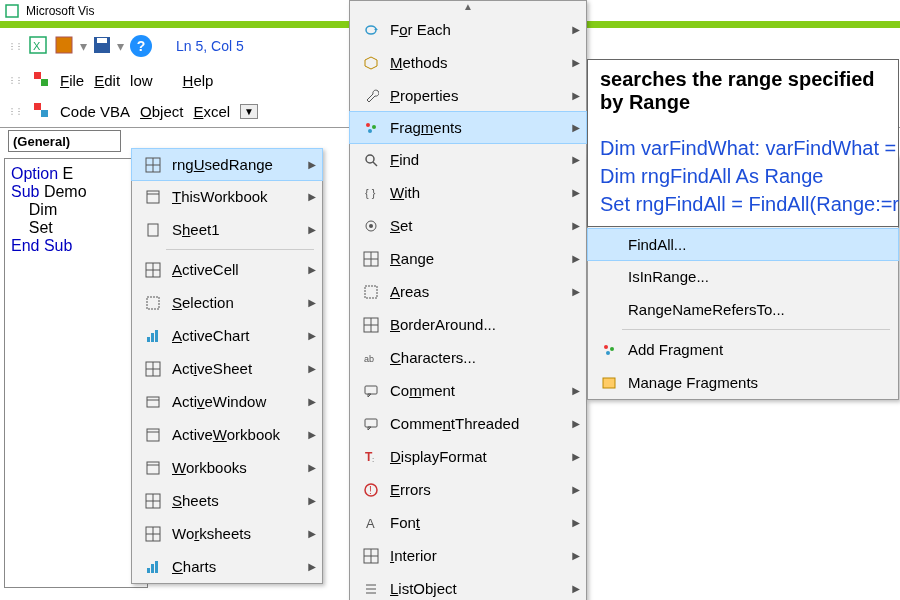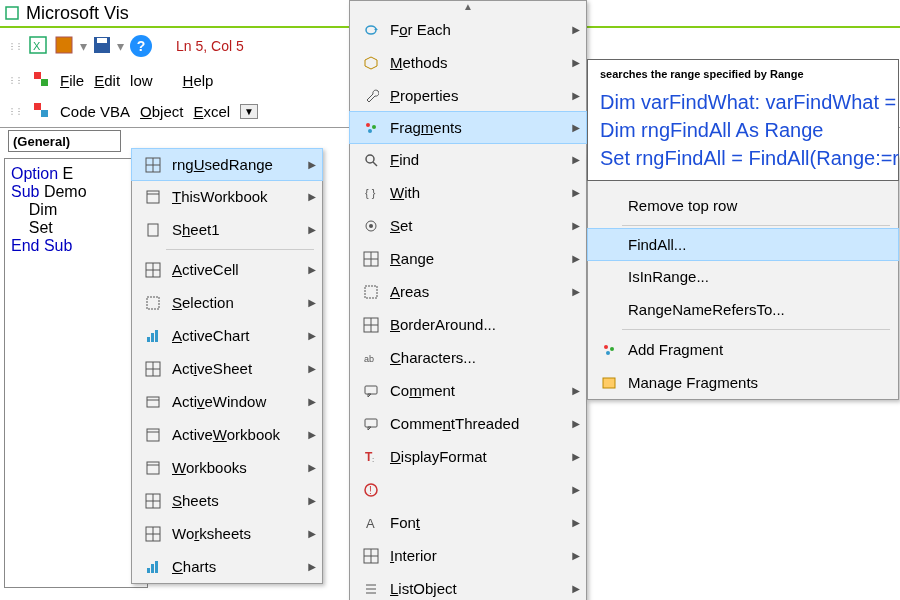--- a/index.html
+++ b/index.html
@@ -1,36 +1,36 @@
 <!DOCTYPE html>
 <html><head>
 <meta charset="utf-8">
 <style>
   * { box-sizing: border-box; font-family: "Segoe UI", Tahoma, sans-serif; }
   html,body { margin:0; padding:0; width:900px; height:600px; background:#fff; overflow:hidden; }
-  .titlebar { height:28px; background:#fff; border-bottom:2px solid #84cc16; display:flex; align-items:center; padding-left:4px; font-size:18px; color:#000; }
+  .titlebar { height:28px; background:#fff; border-bottom:7px solid #84cc16; display:flex; align-items:center; padding-left:4px; font-size:12px; color:#000; }
   .titlebar .sysicon { width:16px; height:16px; margin-right:6px; display:flex; align-items:center; justify-content:center; }
   .toolbar1 { height:36px; background:#fff; display:flex; align-items:center; padding-left:8px; gap:6px; font-size:14px; }
   .toolbar2 { height:32px; background:#fff; display:flex; align-items:center; padding-left:8px; gap:10px; font-size:15px; }
   .toolbar3 { height:32px; background:#fff; display:flex; align-items:center; padding-left:8px; gap:10px; font-size:15px; border-bottom:1px solid #999; }
   .combo-bar { height:26px; display:flex; align-items:center; padding-left:8px; }
   .combo { border:1px solid #7a7a7a; height:22px; width:113px; font-size:13px; padding:2px 4px; display:flex; align-items:center; font-weight:bold; }
   .code-area { position:relative; border:1px solid #888; margin:4px; height:430px; width:144px; font-family: Consolas, monospace; font-size:16px; padding:6px; color:#000; }
   .code-area .line { white-space:pre; }
   .kw { color:#0000C0; }
   .menu { position:absolute; background:#f2f2f2; border:1px solid #999; box-shadow:2px 2px 4px rgba(0,0,0,0.25); font-size:15px; }
   .menu-item { display:flex; align-items:center; height:33px; padding:0 24px 0 8px; cursor:default; position:relative; }
   .menu-item .icon-cell { width:26px; display:flex; align-items:center; justify-content:center; color:#555; }
   .menu-item .label-cell { flex:1; padding-left:6px; }
   .menu-item.hover { background:#cce8ff; border:1px solid #99d1ff; margin:-1px; }
   .menu-item .sub { position:absolute; right:6px; font-size:10px; color:#555; }
   .menu-sep { height:1px; background:#ccc; margin:3px 8px 3px 34px; }
   u { text-decoration: underline; }
   .tooltip { position:absolute; background:#fff; border:1px solid #666; padding:8px 12px; font-size:15px; width:312px; }
-  .tooltip .tt-title { font-weight:bold; font-size:11px; margin-bottom:8px; }
+  .tooltip .tt-title { font-weight:bold; font-size:20px; margin-bottom:20px; }
   .tooltip .tt-body { font-size:20px; color:#1d4ed8; line-height:1.4; white-space:pre; }
   .drophandle { color:#777; font-size:8px; letter-spacing:-1px; }
   .helpcircle{width:22px;height:22px;border-radius:50%;background:#1e90ff;color:#fff;display:flex;align-items:center;justify-content:center;font-weight:bold;font-size:14px;}
 </style>
 </head>
 <body>
 
 <div class="titlebar">
   <span class="sysicon">
     <svg width="14" height="14">
@@ -50,21 +50,21 @@
         <rect x="2" y="2" width="16" height="16" fill="#d97b00" stroke="#a55"></rect>
       </svg></span>
   <span style="color:#888">▾</span>
   <span><svg width="18" height="18">
         <rect x="1" y="1" width="16" height="16" fill="#2b5aa0"></rect>
         <rect x="4" y="2" width="10" height="5" fill="#fff"></rect>
       </svg></span>
   <span style="color:#888">▾</span>
   <span class="helpcircle">?</span>
   <span style="width:12px"></span>
-  <span style="color:#b91c1c">Ln 5, Col 5</span>
+  <span style="color:#1d4ed8">Ln 5, Col 5</span>
 </div>
 
 <div class="toolbar2">
   <span class="drophandle">⋮⋮</span>
   <span><svg width="18" height="18">
         <rect x="2" y="2" width="7" height="7" fill="#e33"></rect>
         <rect x="9" y="9" width="7" height="7" fill="#3a3"></rect>
       </svg></span>
   <span><u>F</u><span></span>ile</span>
   <span><u>E</u>dit</span>
@@ -377,20 +377,21 @@
       <span class="label-cell"><u>D</u>isplayFormat</span>
       <span class="sub">▶</span>
     </div>
     <div class="menu-item">
       <span class="icon-cell">
         <svg width="16" height="16">
           <circle cx="8" cy="8" r="6" fill="none" stroke="#c33" stroke-width="1.5"></circle>
           <text x="6" y="12" font-size="10" fill="#c33">!</text>
         </svg>
       </span>
+      <span class="label-cell"><u>E</u>rrors</span>
       <span class="sub">▶</span>
     </div>
     <div class="menu-item">
       <span class="icon-cell">
         <svg width="16" height="16">
           <text x="3" y="13" font-size="13" fill="#555" font-family="serif">A</text>
         </svg>
       </span>
       <span class="label-cell">Fon<u>t</u></span>
       <span class="sub">▶</span>

